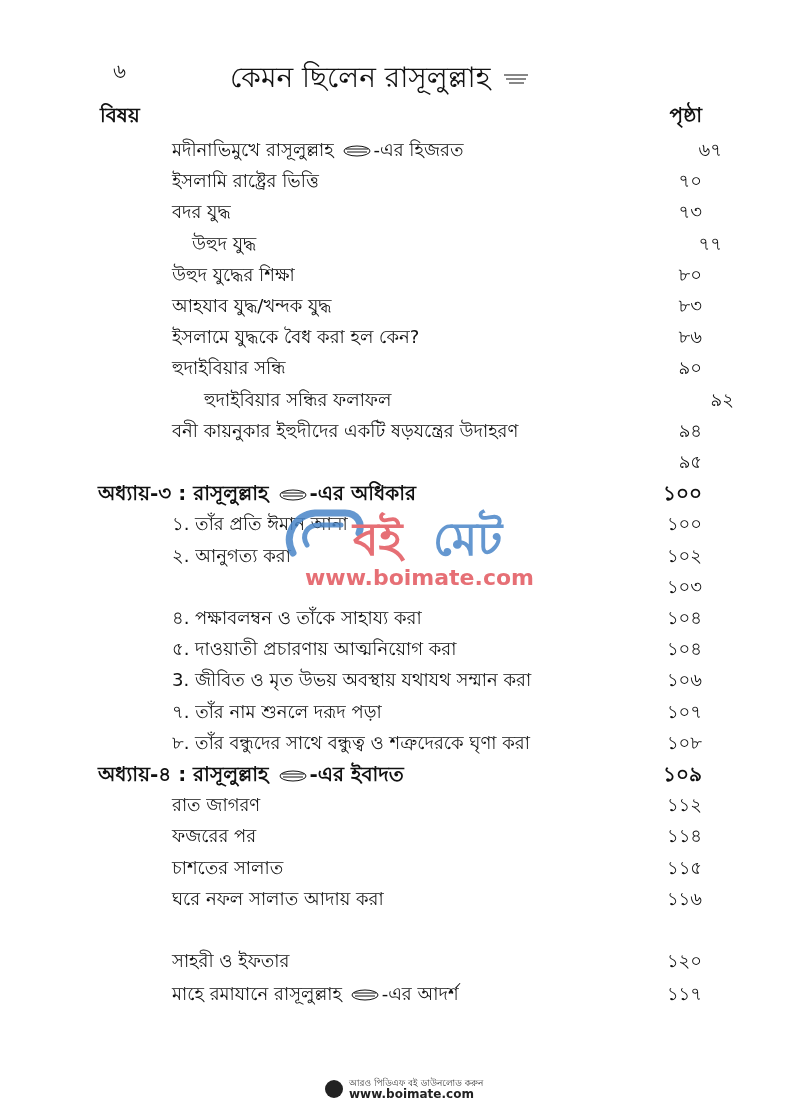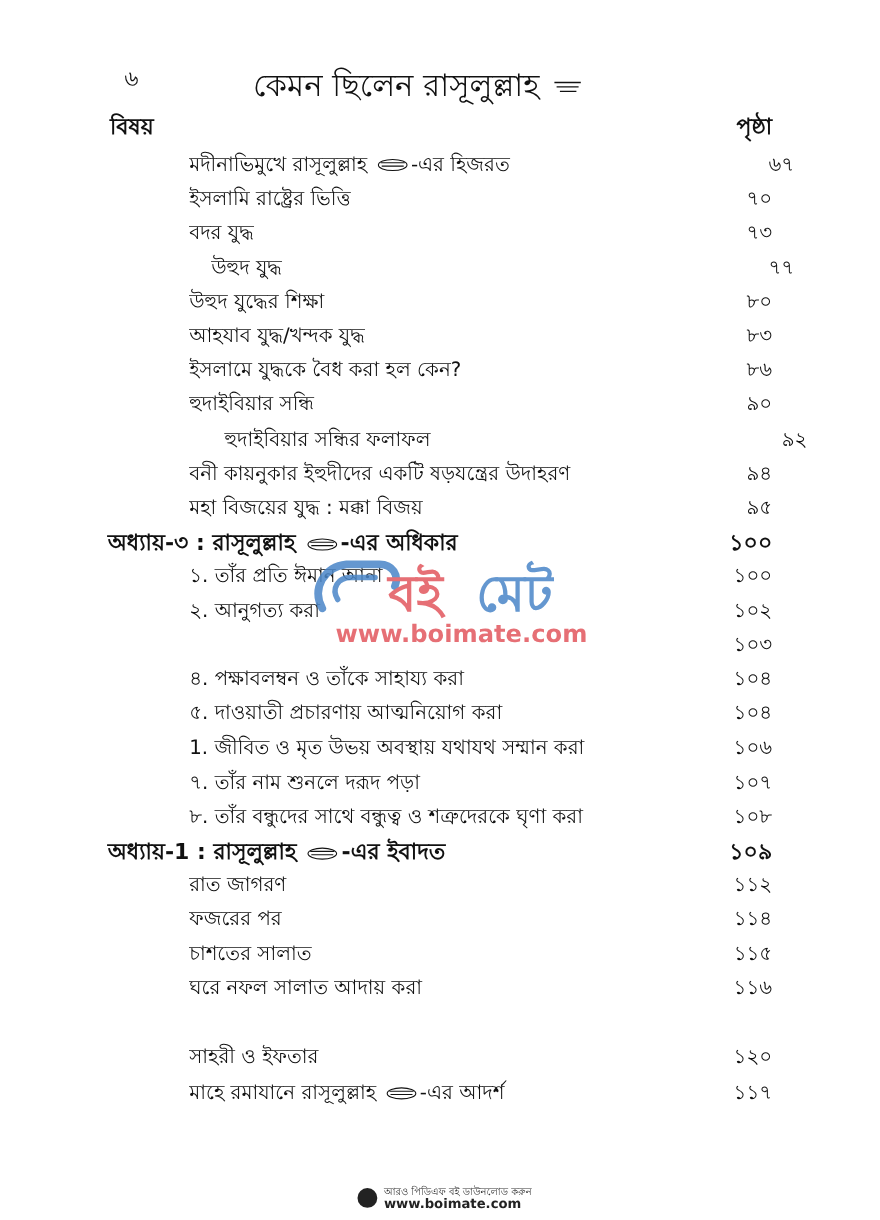--- a/index.html
+++ b/index.html
@@ -213,21 +213,20 @@
     </div>
     <div class="toc-row item" style="top: 384.6px; margin-left: 32px;">
       <span class="title"><span>হুদাইবিয়ার সন্ধির ফলাফল</span></span>
       <span class="page">৯২</span>
     </div>
     <div class="toc-row item" style="top: 415.8px;">
       <span class="title"><span>বনী কায়নুকার ইহুদীদের একটি ষড়যন্ত্রের উদাহরণ</span></span>
       <span class="page">৯৪</span>
     </div>
     <div class="toc-row item" style="top: 447px;">
-      <span class="title"><span>মহা বিজয়ের যুদ্ধ : মক্কা বিজয়</span></span>
       <span class="page">৯৫</span>
     </div>
     <div class="toc-row chapter" style="top: 478.2px;">
       <span class="title"><span>অধ্যায়-৩ : রাসূলুল্লাহ </span><span class="pbuh"><svg viewBox="0 0 30 16">
             <ellipse cx="15" cy="8" rx="13" ry="5" stroke="#111" stroke-width="1" fill="none"></ellipse>
             <path d="M4 6h22M5 9h20" stroke="#111" stroke-width="1"></path>
           </svg></span><span>-এর অধিকার</span></span>
       <span class="page">১০০</span>
     </div>
     <div class="toc-row item" style="top: 509.4px;">
@@ -243,33 +242,33 @@
     </div>
     <div class="toc-row item" style="top: 603px;">
       <span class="title"><span>৪. পক্ষাবলম্বন ও তাঁকে সাহায্য করা</span></span>
       <span class="page">১০৪</span>
     </div>
     <div class="toc-row item" style="top: 634.2px;">
       <span class="title"><span>৫. দাওয়াতী প্রচারণায় আত্মনিয়োগ করা</span></span>
       <span class="page">১০৪</span>
     </div>
     <div class="toc-row item" style="top: 665.4px;">
-      <span class="title"><span>1. জীবিত ও মৃত উভয় অবস্থায় যথাযথ সম্মান করা</span></span>
+      <span class="title"><span>3. জীবিত ও মৃত উভয় অবস্থায় যথাযথ সম্মান করা</span></span>
       <span class="page">১০৬</span>
     </div>
     <div class="toc-row item" style="top: 696.6px;">
       <span class="title"><span>৭. তাঁর নাম শুনলে দরূদ পড়া</span></span>
       <span class="page">১০৭</span>
     </div>
     <div class="toc-row item" style="top: 727.8px;">
       <span class="title"><span>৮. তাঁর বন্ধুদের সাথে বন্ধুত্ব ও শত্রুদেরকে ঘৃণা করা</span></span>
       <span class="page">১০৮</span>
     </div>
     <div class="toc-row chapter" style="top: 759px;">
-      <span class="title"><span>অধ্যায়-1 : রাসূলুল্লাহ </span><span class="pbuh"><svg viewBox="0 0 30 16">
+      <span class="title"><span>অধ্যায়-৪ : রাসূলুল্লাহ </span><span class="pbuh"><svg viewBox="0 0 30 16">
             <ellipse cx="15" cy="8" rx="13" ry="5" stroke="#111" stroke-width="1" fill="none"></ellipse>
             <path d="M4 6h22M5 9h20" stroke="#111" stroke-width="1"></path>
           </svg></span><span>-এর ইবাদত</span></span>
       <span class="page">১০৯</span>
     </div>
     <div class="toc-row item" style="top: 790.2px;">
       <span class="title"><span>রাত জাগরণ</span></span>
       <span class="page">১১২</span>
     </div>
     <div class="toc-row item" style="top: 821.4px;">

